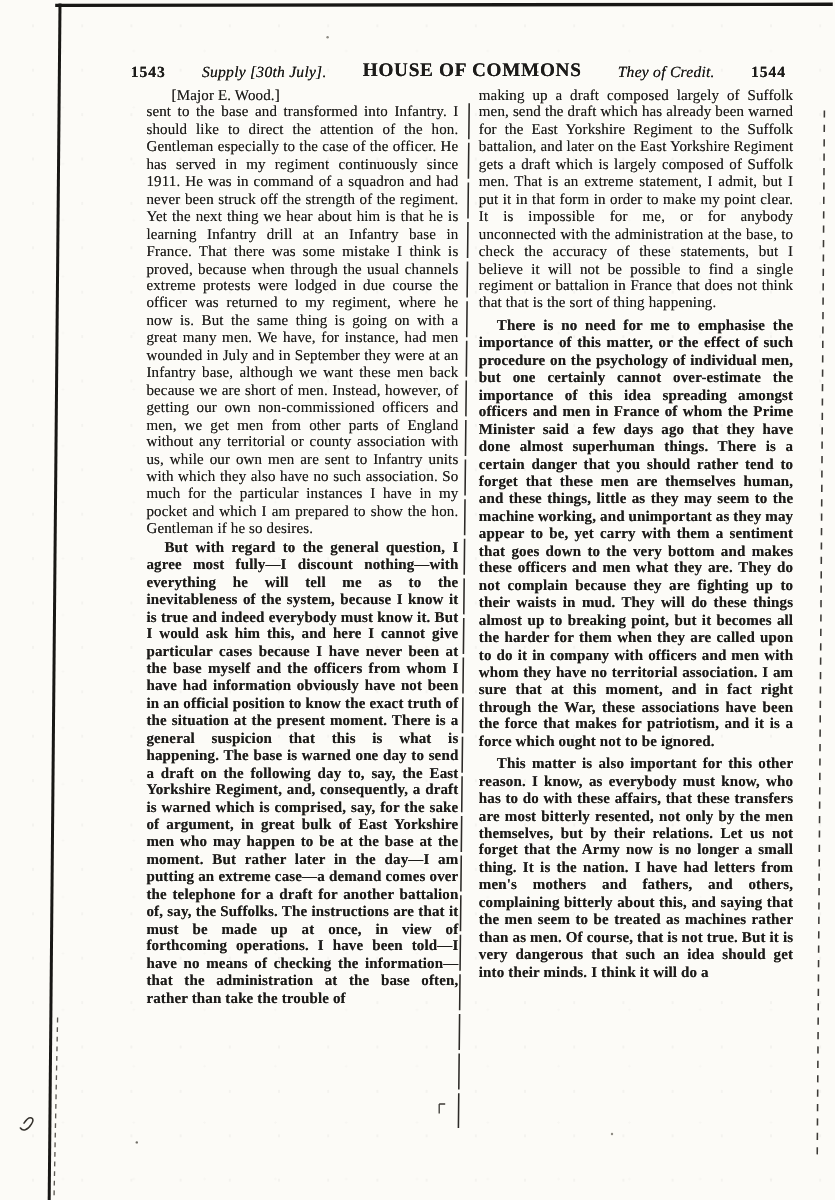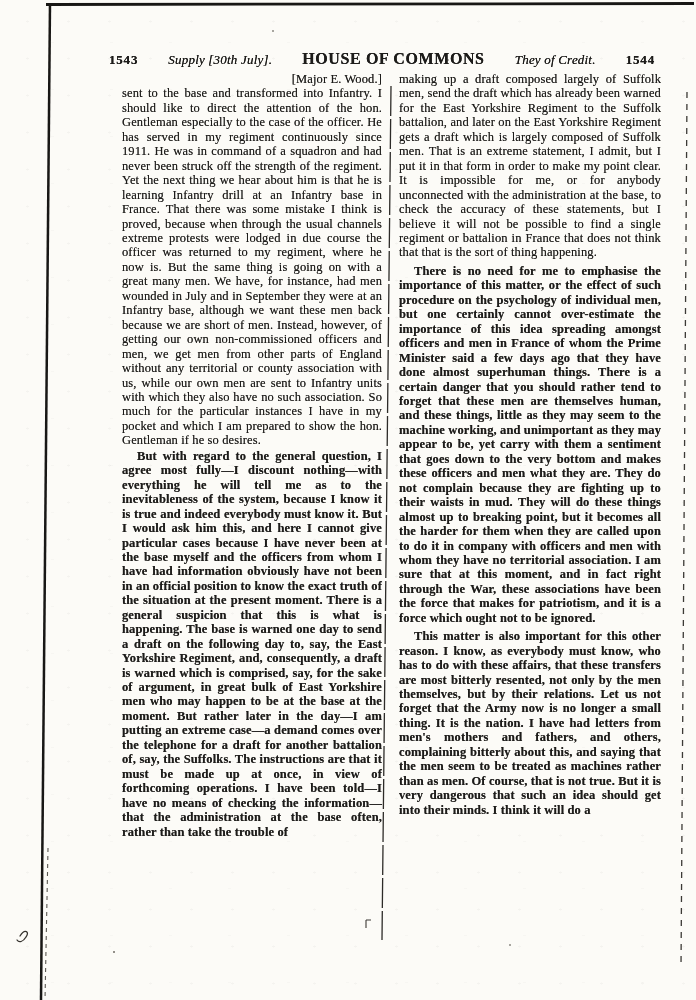--- a/index.html
+++ b/index.html
@@ -29,21 +29,21 @@
   .running-caps{font-size:16px;letter-spacing:.6px;font-weight:bold;}
   .col{
     position:absolute;top:72px;
     font-size:12.5px;line-height:14.45px;
     text-align:justify;text-justify:inter-word;
     letter-spacing:.12px;
     text-shadow:0 0 .3px rgba(20,18,16,.65);
   }
   .col-left{left:122px;width:260px;}
   .col-right{left:399px;width:262px;}
-  .speaker{text-indent:21px;text-align:right;}
+  .speaker{text-indent:21px;text-align:left;}
   p.para{margin:0;padding:0;}
   p.cont{text-indent:0;}
   p.ind{text-indent:15px;}
   .col-left p.ind{margin-top:1px;font-weight:bold;}
   .col-right p.ind{margin-top:4px;font-weight:bold;}
 </style>
 </head>
 <body>
 
 <div class="page">

